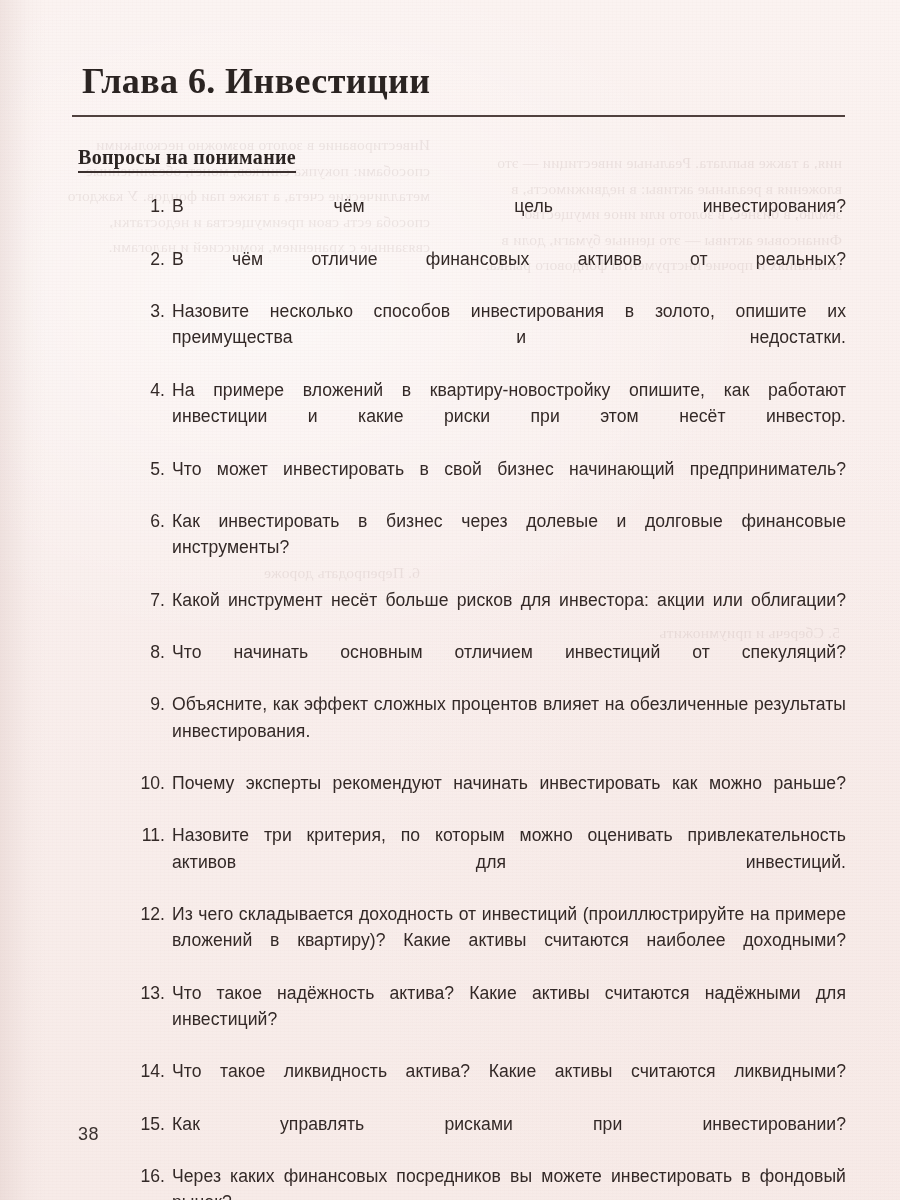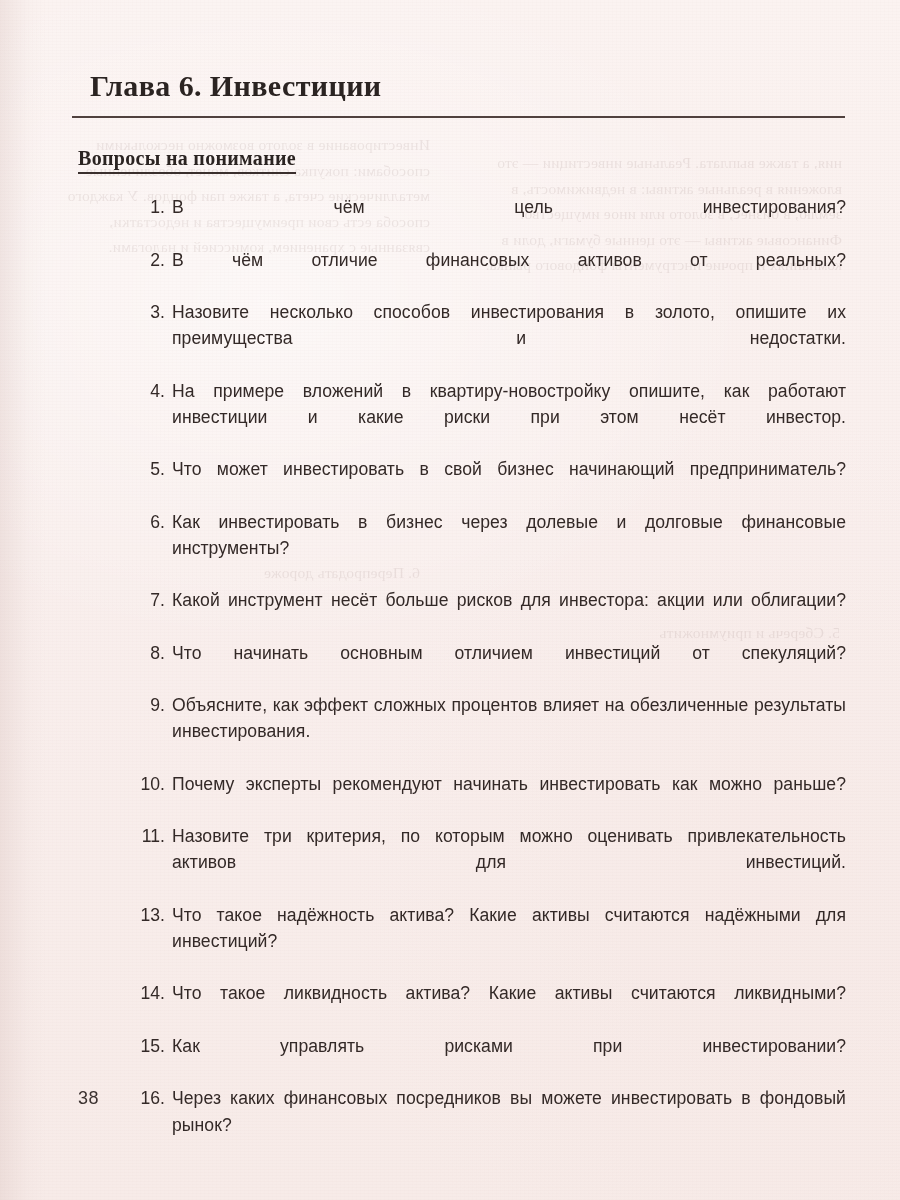--- a/index.html
+++ b/index.html
@@ -71,25 +71,25 @@
 
   
   .content {
     position: absolute;
     left: 72px;
     top: 56px;
     width: 774px;
   }
 
   .chapter-title {
-    margin: 12px;
+    margin: 4px;
     padding: 0 0 0 6px;
     font-family: "Liberation Serif", serif;
     font-weight: bold;
-    font-size: 30px;
+    font-size: 36px;
     letter-spacing: .4px;
     color: #2b2422;
     line-height: 1.18;
   }
 
   .rule {
     margin: 13px 0 0 0;
     height: 0;
     border: 0;
     border-top: 2px solid #50413e;
@@ -146,21 +146,21 @@
   .qitem .qtext::after {
     content: "";
     display: inline-block;
     width: 100%;
   }
 
   
   .folio {
     position: absolute;
     left: 78px;
-    top: 1088px;
+    top: 1124px;
     font-size: 18px;
     color: #3b3230;
     letter-spacing: .5px;
   }
 </style>
 </head>
 <body>
 
 <div class="page">
 
@@ -221,20 +221,24 @@
         </li>
         <li class="qitem">
           <span class="num">10.</span>
           <span class="qtext">Почему эксперты рекомендуют начинать инвестировать как можно раньше?</span>
         </li>
         <li class="qitem">
           <span class="num">11.</span>
           <span class="qtext">Назовите три критерия, по которым можно оценивать привлекательность активов для инвестиций.</span>
         </li>
         <li class="qitem">
+          <span class="num">12.</span>
+          <span class="qtext">Из чего складывается доходность от инвестиций (проиллюстрируйте на примере вложений в квартиру)? Какие активы считаются наиболее доходными?</span>
+        </li>
+        <li class="qitem">
           <span class="num">13.</span>
           <span class="qtext">Что такое надёжность актива? Какие активы считаются надёжными для инвестиций?</span>
         </li>
         <li class="qitem">
           <span class="num">14.</span>
           <span class="qtext">Что такое ликвидность актива? Какие активы считаются ликвидными?</span>
         </li>
         <li class="qitem">
           <span class="num">15.</span>
           <span class="qtext">Как управлять рисками при инвестировании?</span>

